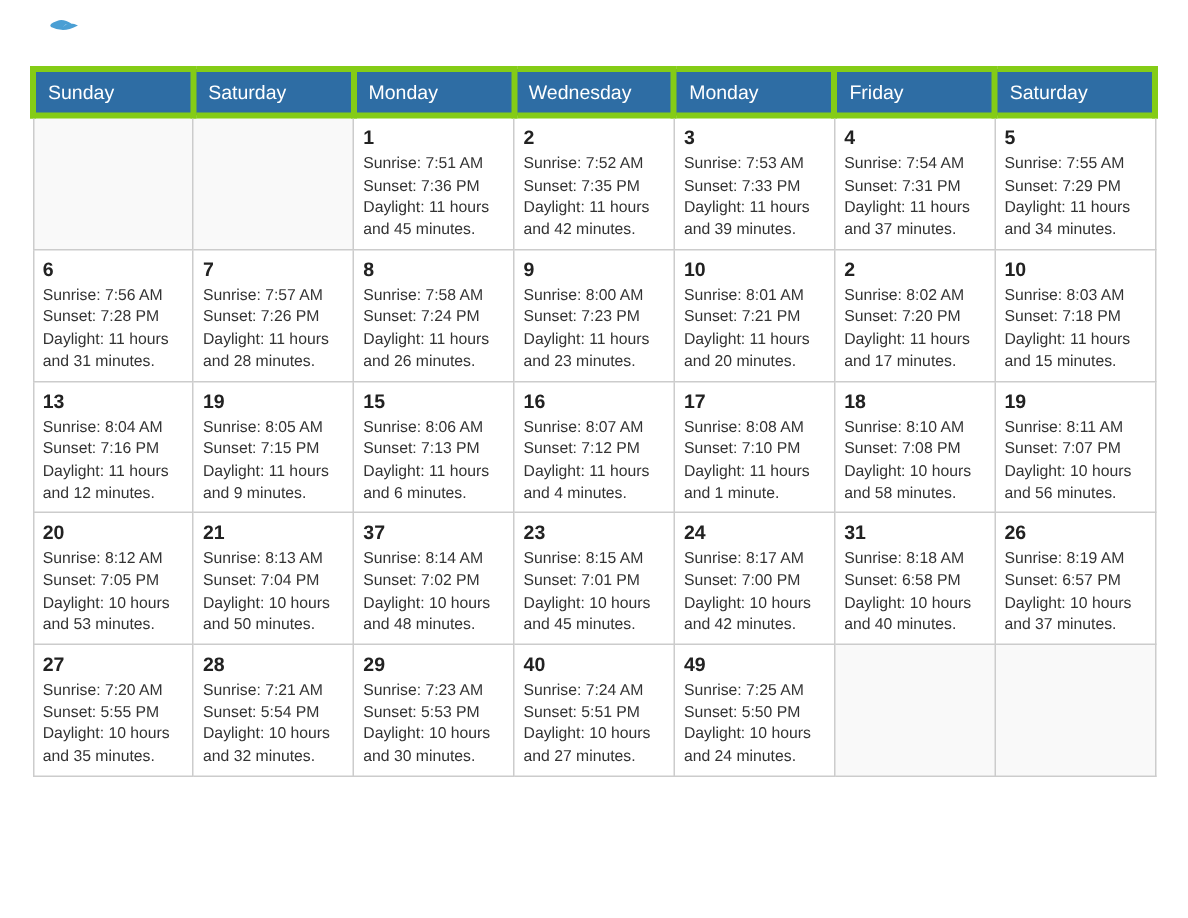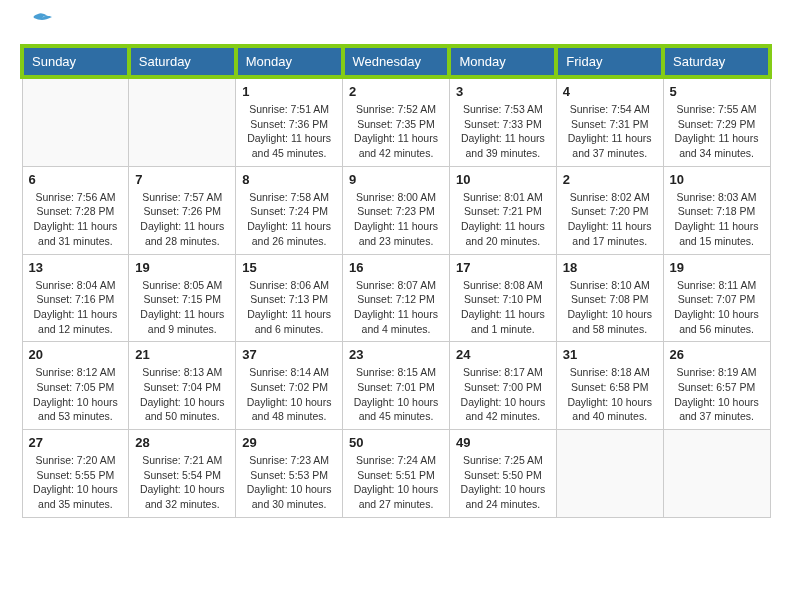--- a/index.html
+++ b/index.html
@@ -73,21 +73,20 @@
     .day-number {
       font-size: 13px;
       font-weight: bold;
       color: #222;
       margin-bottom: 3px;
     }
     .day-info {
       font-size: 10.5px;
       color: #333;
       line-height: 1.4;
-      text-align: center;
     }
     .empty-cell {
       background: #f9f9f9;
     }
   </style>
 </head>
 <body>
 
 <div class="header">
   <div class="logo">
@@ -240,21 +239,21 @@
         </td>
         <td>
           <div class="day-number">28</div>
           <div class="day-info">Sunrise: 7:21 AM<br>Sunset: 5:54 PM<br>Daylight: 10 hours and 32 minutes.</div>
         </td>
         <td>
           <div class="day-number">29</div>
           <div class="day-info">Sunrise: 7:23 AM<br>Sunset: 5:53 PM<br>Daylight: 10 hours and 30 minutes.</div>
         </td>
         <td>
-          <div class="day-number">50</div>
+          <div class="day-number">40</div>
           <div class="day-info">Sunrise: 7:24 AM<br>Sunset: 5:51 PM<br>Daylight: 10 hours and 27 minutes.</div>
         </td>
         <td>
           <div class="day-number">49</div>
           <div class="day-info">Sunrise: 7:25 AM<br>Sunset: 5:50 PM<br>Daylight: 10 hours and 24 minutes.</div>
         </td>
         <td class="empty-cell"></td>
         <td class="empty-cell"></td>
       </tr>
     </tbody>

